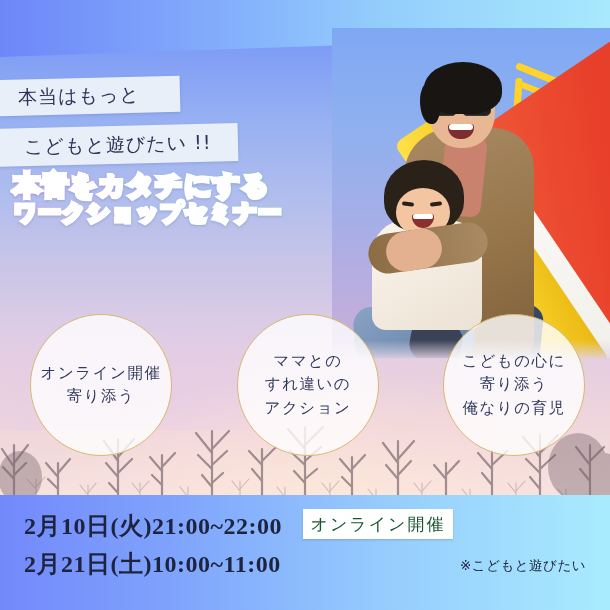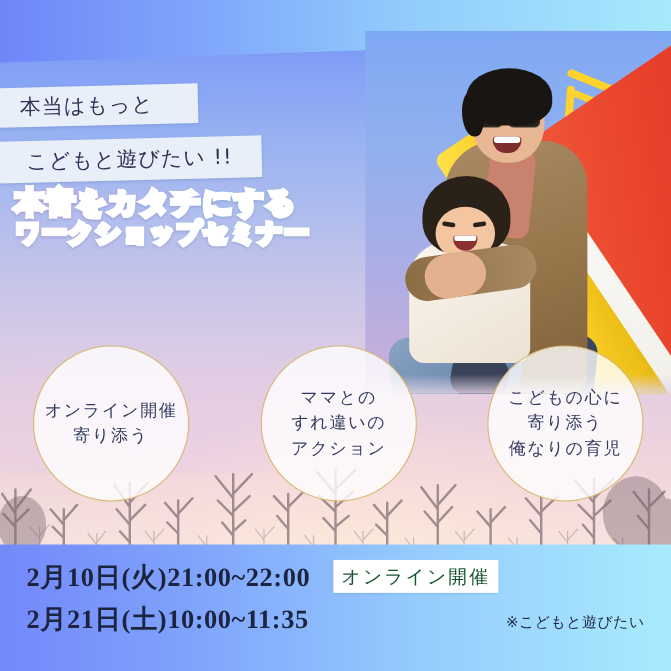--- a/index.html
+++ b/index.html
@@ -399,19 +399,19 @@
   </div>
   <div class="badge badge-3">
     <div>こどもの心に</div>
     <div>寄り添う</div>
     <div>俺なりの育児</div>
   </div>
 
   <div class="bottom-bar">
     <div class="dates">
       <div>2月10日(火)21:00~22:00</div>
-      <div>2月21日(土)10:00~11:35</div>
+      <div>2月21日(土)10:00~11:00</div>
     </div>
     <div class="tag tag-online">オンライン開催</div>
     <div class="note">※こどもと遊びたい</div>
   </div>
 
 </div>
 
 </body></html>

